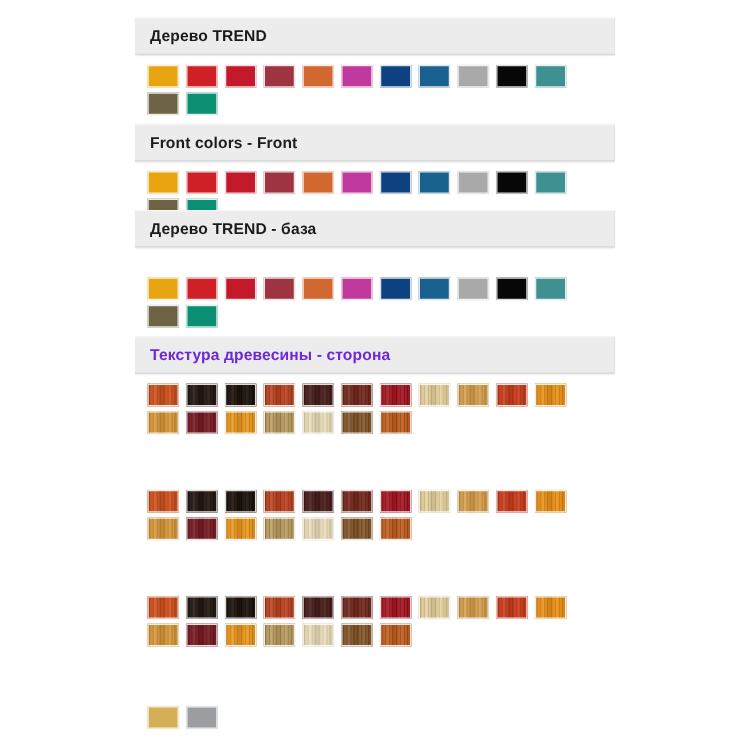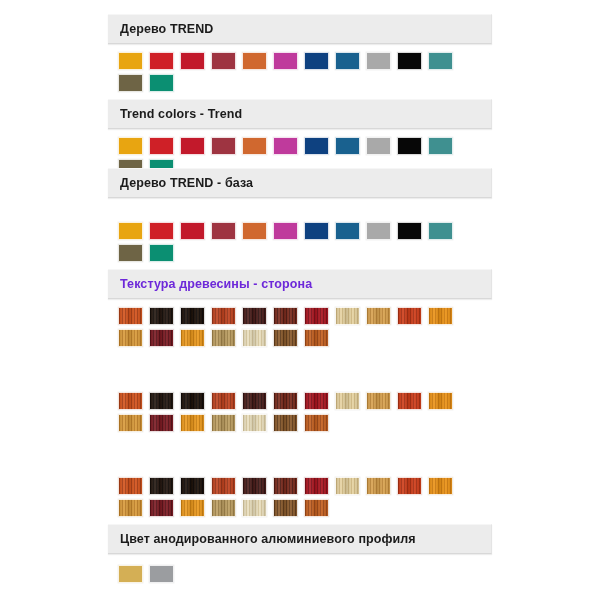--- a/index.html
+++ b/index.html
@@ -88,21 +88,21 @@
         <div class="swatch" title="grey" style="background: rgb(169, 169, 169);"></div>
         <div class="swatch" title="black" style="background: rgb(7, 7, 7);"></div>
         <div class="swatch" title="teal" style="background: rgb(63, 144, 144);"></div>
       </div>
       <div class="swatch-row">
         <div class="swatch" title="olive-brown" style="background: rgb(110, 100, 69);"></div>
         <div class="swatch" title="green-teal" style="background: rgb(11, 143, 114);"></div>
       </div>
     </div>
     <div class="panel section-header" style="top: 99px; background: rgb(236, 236, 236);">
-      <span class="section-title" style="color: rgb(27, 27, 27);">Trend colors - Trend</span>
+      <span class="section-title" style="color: rgb(27, 27, 27);">Front colors - Front</span>
     </div>
     <div class="swatch-area" style="top: 137px;">
       <div class="swatch-row">
         <div class="swatch" title="yellow-ochre" style="background: rgb(232, 165, 17);"></div>
         <div class="swatch" title="bright-red" style="background: rgb(207, 32, 39);"></div>
         <div class="swatch" title="crimson-red" style="background: rgb(194, 25, 43);"></div>
         <div class="swatch" title="wine-red" style="background: rgb(158, 52, 65);"></div>
         <div class="swatch" title="orange-brown" style="background: rgb(208, 104, 47);"></div>
         <div class="swatch" title="magenta" style="background: rgb(191, 58, 156);"></div>
         <div class="swatch" title="navy-blue" style="background: rgb(14, 65, 128);"></div>
@@ -206,22 +206,19 @@
       <div class="swatch-row">
         <div class="swatch wood" title="wood-honey" style="background: linear-gradient(90deg, rgba(0, 0, 0, 0.1) 0%, rgba(255, 255, 255, 0.1) 22%, rgba(0, 0, 0, 0.12) 46%, rgba(255, 255, 255, 0.08) 70%, rgba(0, 0, 0, 0.1) 100%), repeating-linear-gradient(90deg, rgb(187, 124, 36) 0px, rgb(187, 124, 36) 0.8px, rgb(217, 155, 59) 0.8px, rgb(217, 155, 59) 3px), rgb(217, 155, 59);"></div>
         <div class="swatch wood" title="wood-dark-wine" style="background: linear-gradient(90deg, rgba(0, 0, 0, 0.1) 0%, rgba(255, 255, 255, 0.1) 22%, rgba(0, 0, 0, 0.12) 46%, rgba(255, 255, 255, 0.08) 70%, rgba(0, 0, 0, 0.1) 100%), repeating-linear-gradient(90deg, rgb(87, 14, 21) 0px, rgb(87, 14, 21) 0.8px, rgb(124, 26, 34) 0.8px, rgb(124, 26, 34) 3px), rgb(124, 26, 34);"></div>
         <div class="swatch wood" title="wood-pumpkin" style="background: linear-gradient(90deg, rgba(0, 0, 0, 0.1) 0%, rgba(255, 255, 255, 0.1) 22%, rgba(0, 0, 0, 0.12) 46%, rgba(255, 255, 255, 0.08) 70%, rgba(0, 0, 0, 0.1) 100%), repeating-linear-gradient(90deg, rgb(203, 126, 13) 0px, rgb(203, 126, 13) 0.8px, rgb(236, 154, 30) 0.8px, rgb(236, 154, 30) 3px), rgb(236, 154, 30);"></div>
         <div class="swatch wood" title="wood-light-oak" style="background: linear-gradient(90deg, rgba(0, 0, 0, 0.1) 0%, rgba(255, 255, 255, 0.1) 22%, rgba(0, 0, 0, 0.12) 46%, rgba(255, 255, 255, 0.08) 70%, rgba(0, 0, 0, 0.1) 100%), repeating-linear-gradient(90deg, rgb(155, 126, 69) 0px, rgb(155, 126, 69) 0.8px, rgb(189, 159, 99) 0.8px, rgb(189, 159, 99) 3px), rgb(189, 159, 99);"></div>
         <div class="swatch wood" title="wood-ivory-beech" style="background: linear-gradient(90deg, rgba(0, 0, 0, 0.1) 0%, rgba(255, 255, 255, 0.1) 22%, rgba(0, 0, 0, 0.12) 46%, rgba(255, 255, 255, 0.08) 70%, rgba(0, 0, 0, 0.1) 100%), repeating-linear-gradient(90deg, rgb(214, 198, 156) 0px, rgb(214, 198, 156) 0.8px, rgb(234, 223, 190) 0.8px, rgb(234, 223, 190) 3px), rgb(234, 223, 190);"></div>
         <div class="swatch wood" title="wood-walnut" style="background: linear-gradient(90deg, rgba(0, 0, 0, 0.1) 0%, rgba(255, 255, 255, 0.1) 22%, rgba(0, 0, 0, 0.12) 46%, rgba(255, 255, 255, 0.08) 70%, rgba(0, 0, 0, 0.1) 100%), repeating-linear-gradient(90deg, rgb(95, 58, 23) 0px, rgb(95, 58, 23) 0.8px, rgb(138, 90, 43) 0.8px, rgb(138, 90, 43) 3px), rgb(138, 90, 43);"></div>
         <div class="swatch wood" title="wood-rust" style="background: linear-gradient(90deg, rgba(0, 0, 0, 0.1) 0%, rgba(255, 255, 255, 0.1) 22%, rgba(0, 0, 0, 0.12) 46%, rgba(255, 255, 255, 0.08) 70%, rgba(0, 0, 0, 0.1) 100%), repeating-linear-gradient(90deg, rgb(156, 70, 20) 0px, rgb(156, 70, 20) 0.8px, rgb(196, 96, 31) 0.8px, rgb(196, 96, 31) 3px), rgb(196, 96, 31);"></div>
       </div>
     </div>
-    <div class="panel section-header" style="top: 524px; background: rgb(236, 236, 236);">
-      <span class="section-title" style="color: rgb(27, 27, 27);">Цвет анодированного алюминиевого профиля</span>
-    </div>
     <div class="swatch-area" style="top: 565px;">
       <div class="swatch-row">
         <div class="swatch" title="anodized-gold" style="background: rgb(212, 175, 85);"></div>
         <div class="swatch" title="anodized-silver" style="background: rgb(155, 157, 160);"></div>
       </div>
     </div>
   </div>
 
 </body></html>

